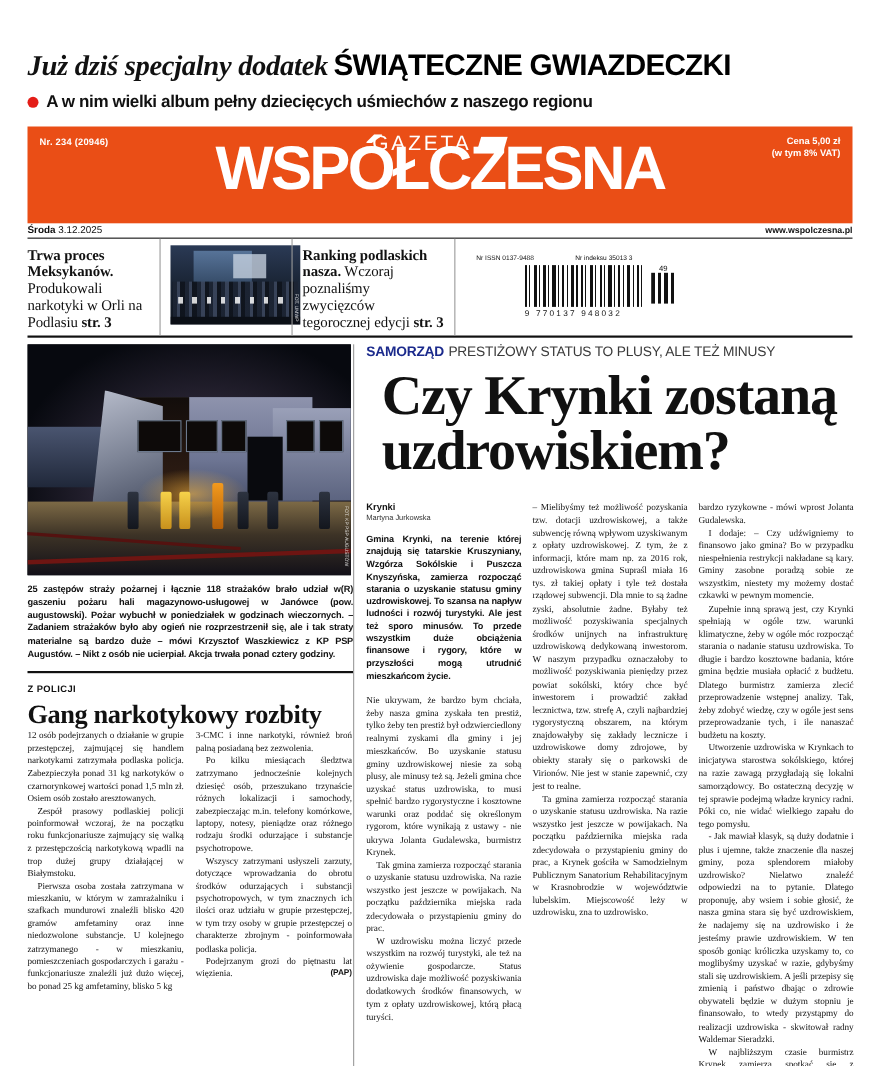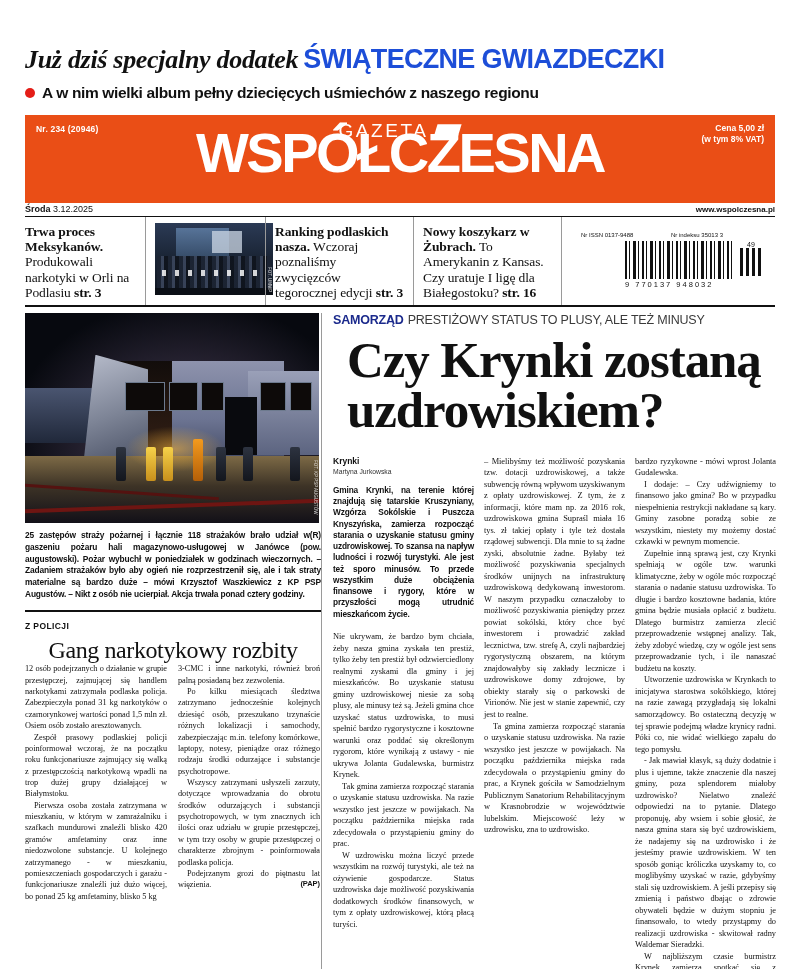--- a/index.html
+++ b/index.html
@@ -22,21 +22,21 @@
   .promo-line1{
     font-size:25px;line-height:1.1;white-space:nowrap;
   }
   .promo-it{
     font-family:"Liberation Serif",serif;
     font-style:italic;font-weight:700;
     font-size:26px;letter-spacing:-0.3px;
   }
   .promo-red{
     font-family:"Liberation Sans",sans-serif;
-    font-weight:700;color:#1d4ed8;
+    font-weight:700;color:#000000;
     font-size:27px;letter-spacing:-0.7px;
     margin-left:5px;
   }
   .promo-line2{
     margin-top:9px;display:flex;align-items:center;gap:7px;
   }
   .dot{
     width:10px;height:10px;border-radius:50%;
     background:#e41d17;flex:none;
   }
@@ -265,21 +265,21 @@
   .cap-r{float:right;}
   .rule-thick{border-top:2.5px solid #111;margin-top:9px;}
 
   .police-kicker{
     font-family:"Liberation Sans",sans-serif;
     font-size:8.5px;font-weight:700;letter-spacing:.4px;
     margin-top:9px;
   }
   .police-head{
     font-size:24px;line-height:1.05;margin-top:7px;
-    font-weight:400;letter-spacing:-.4px;text-align:center;
+    font-weight:700;letter-spacing:-.4px;
   }
   .two-col{
     display:flex;gap:11px;
   }
   .two-col .c{width:142px;}
   .body-s{
     font-family:"Liberation Serif",serif;
     font-size:8.3px;line-height:1.37;text-align:justify;
     letter-spacing:-.05px;
   }
@@ -387,27 +387,20 @@
     </div>
 
     <div class="tz t2">
       <div class="teaser-txt">
         <b>Ranking podlaskich nasza.</b>
         <span>Wczoraj poznaliśmy zwycięzców tegorocznej edycji</span>
         <b>str. 3</b>
       </div>
     </div>
 
-    <div class="tz t3">
-      <div class="teaser-txt">
-        <b>Nowy koszykarz w Żubrach.</b>
-        <span>To Amerykanin z Kansas. Czy uratuje I ligę dla Białegostoku?</span>
-        <b>str. 16</b>
-      </div>
-    </div>
 
     <div class="tz t4">
       <div class="bc-wrap">
         <div class="bc-labels">
           <span>Nr ISSN 0137-9488</span>
           <span>Nr indeksu 35013 3</span>
         </div>
         <div class="bc-row">
           <div>
             <div class="bars"></div>

